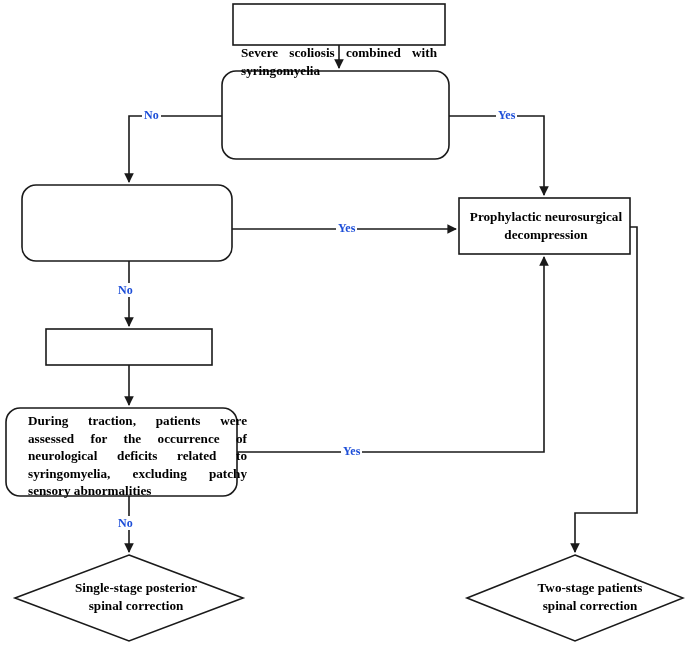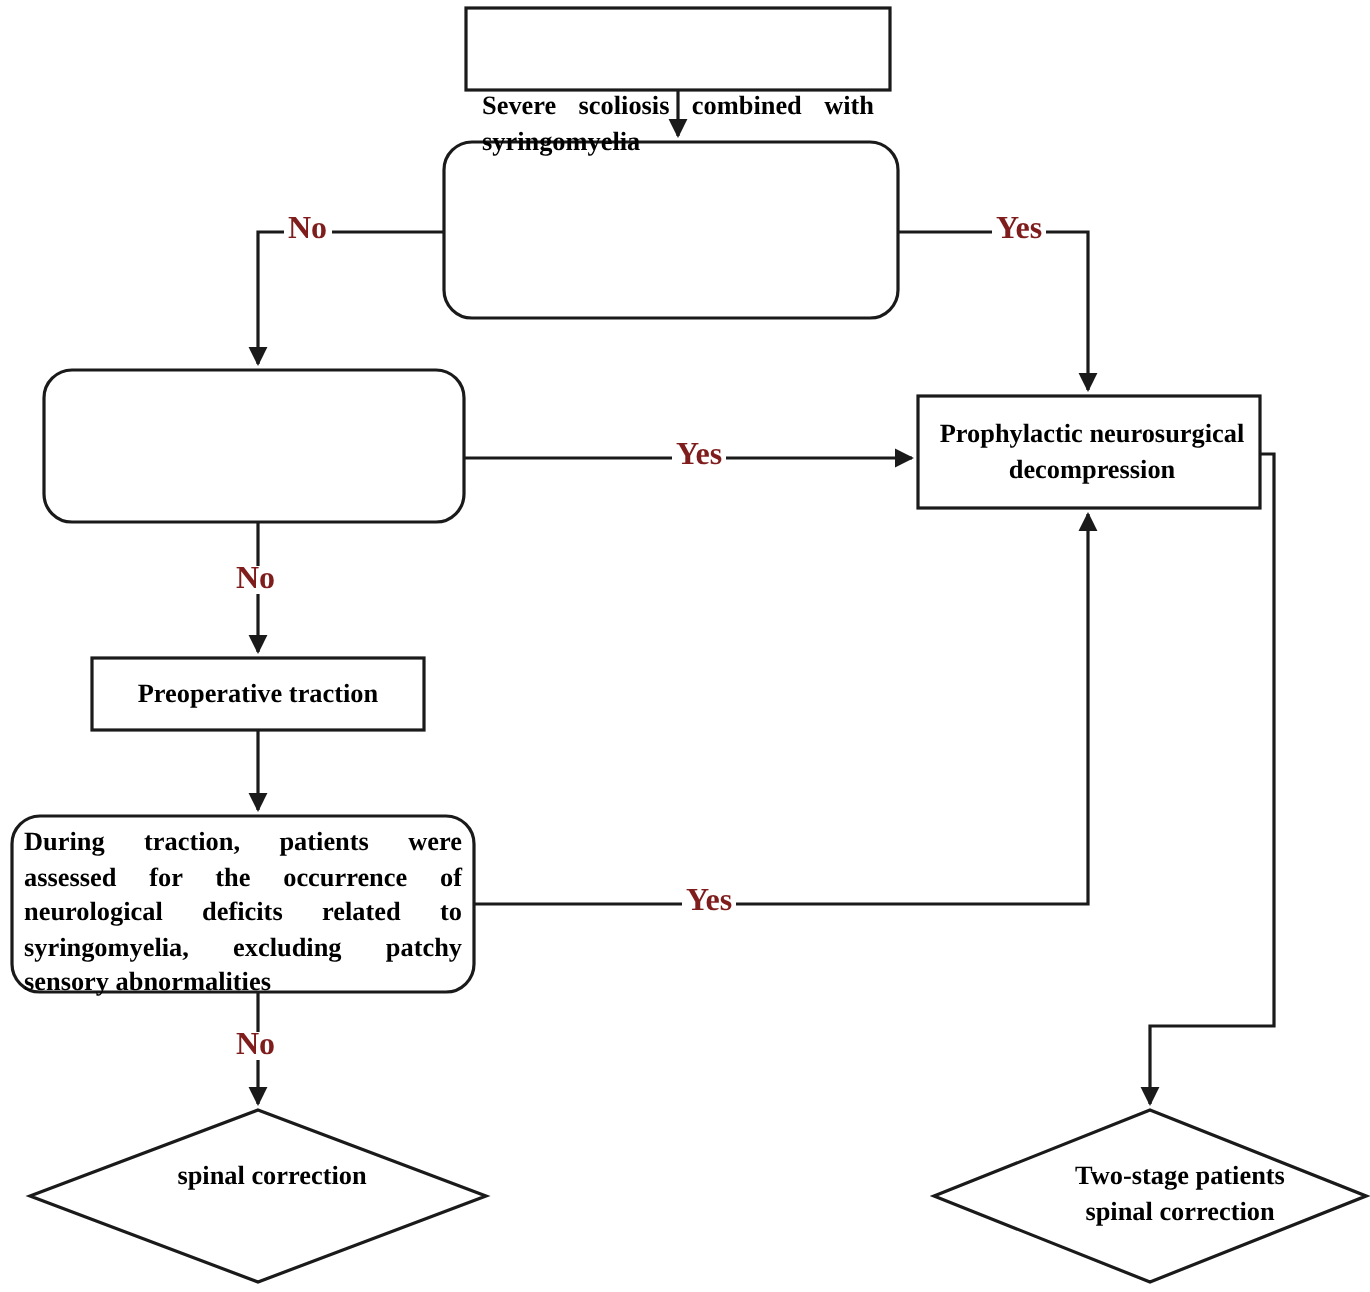--- a/index.html
+++ b/index.html
@@ -32,22 +32,22 @@
     box-sizing: border-box;
     pointer-events: none;
   }
   .justify { text-align: justify; text-align-last: left; }
   .left { text-align: center; }
   .center { text-align: center; }
   .edge-label {
     position: absolute;
     font-family: "Liberation Serif", "DejaVu Serif", serif;
     font-weight: bold;
-    font-size: 16px;
-    color: #7f1d1d;
+    font-size: 12px;
+    color: #1d4ed8;
     background: #ffffff;
     padding: 0 2px;
     line-height: 14px;
     white-space: nowrap;
   }
   .hit {
     position: absolute;
     background: transparent;
   }
 </style>
@@ -97,25 +97,25 @@
 
     <path d="M 630 227 L 637 227 L 637 513 L 575 513 L 575 552" fill="none" stroke="#1a1a1a" stroke-width="1.6" marker-end="url(#arrow)"></path>
   </svg>
 
   <div class="node-text justify" style="left:241px; top:8px; width:196px;margin-top:36px;">Severe scoliosis combined with syringomyelia</div>
 
 
 
   <div class="node-text left" style="left:467px; top:208px; width:158px;">Prophylactic neurosurgical decompression</div>
 
-  <div class="node-text center" style="left:50px; top:338px; width:158px;">Preoperative traction</div>
 
-  <div class="node-text justify" style="left:12px; top:412px; width:219px;">During traction, patients were assessed for the occurrence of neurological deficits related to syringomyelia, excluding patchy sensory abnormalities</div>
+  <div class="node-text justify" style="left:28px; top:412px; width:219px;">During traction, patients were assessed for the occurrence of neurological deficits related to syringomyelia, excluding patchy sensory abnormalities</div>
 
   <div class="node-text left" style="left:61px; top:579px; width:150px;">
+    <div>Single-stage posterior</div>
     <div>spinal correction</div>
   </div>
 
   <div class="node-text left" style="left:515px; top:579px; width:150px;">
     <div>Two-stage patients</div>
     <div>spinal correction</div>
   </div>
 
   <div class="edge-label" style="left:142px; top:108px;">No</div>
 

